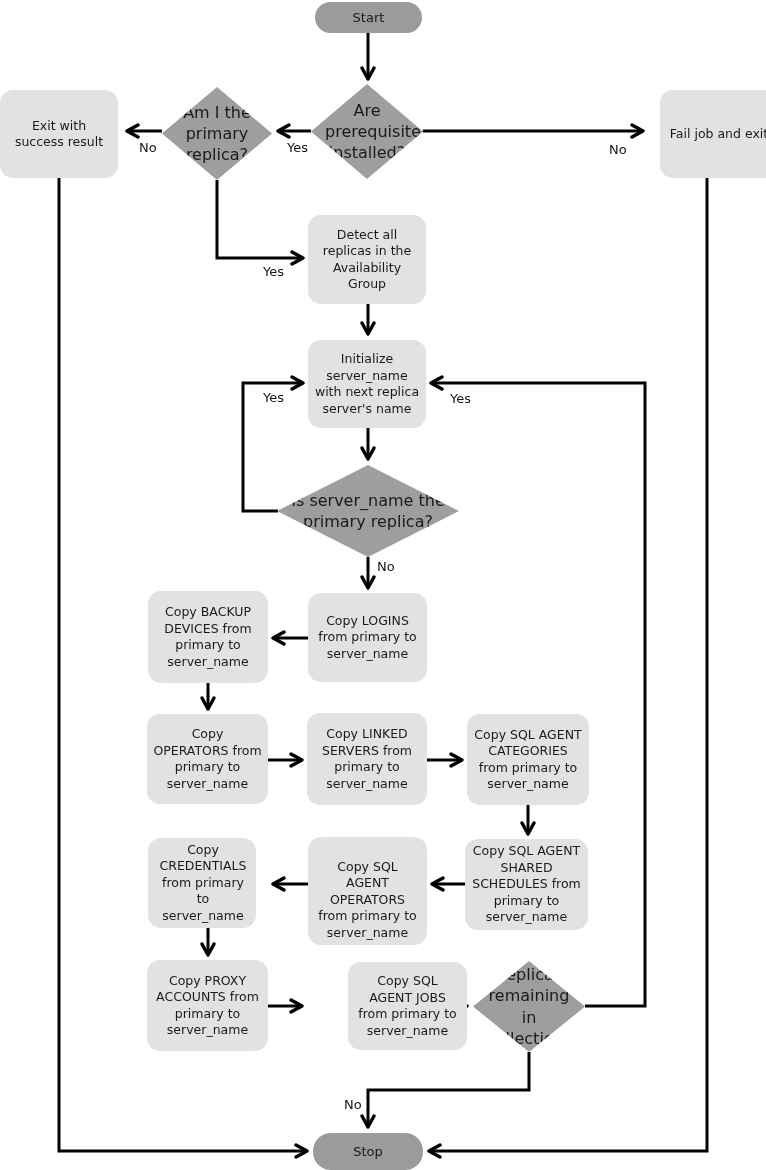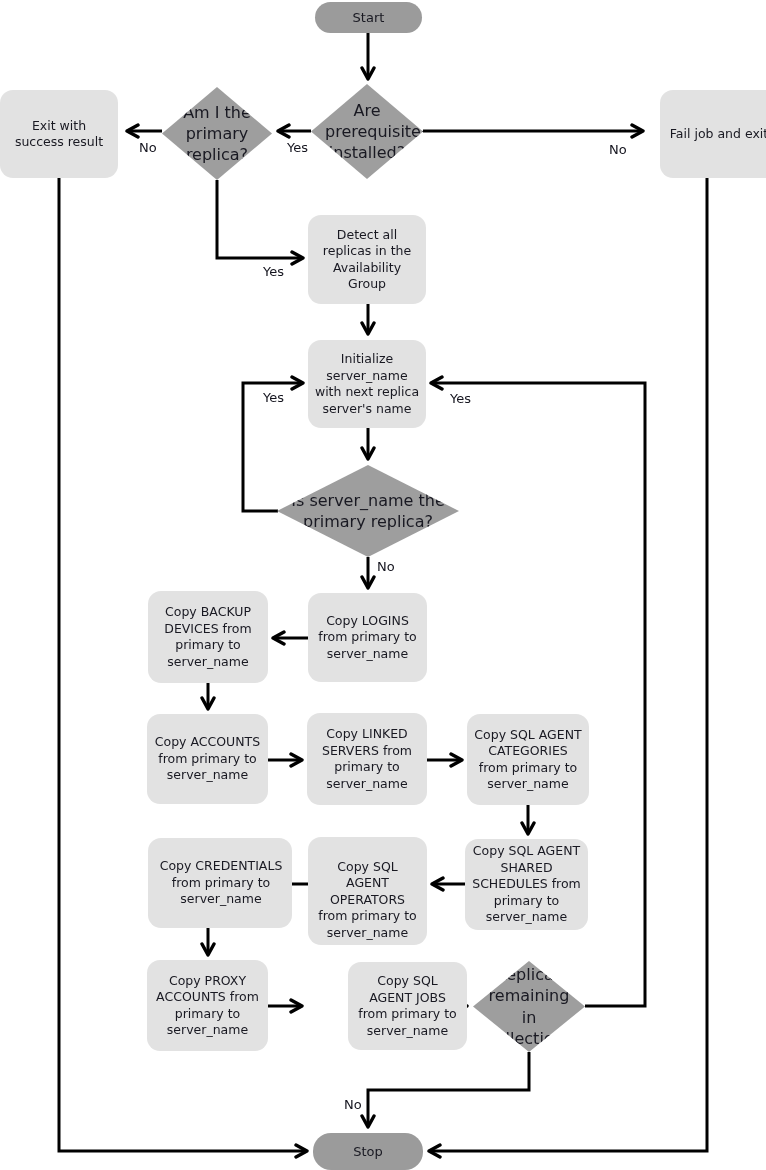--- a/index.html
+++ b/index.html
@@ -112,35 +112,35 @@
   <div class="node box" style="left:308px;top:340px;width:118px;height:88px;">
     <span>Initialize server_name with next replica server's name</span>
   </div>
   <div class="node box" style="left:308px;top:593px;width:119px;height:89px;">
     <span>Copy LOGINS from primary to server_name</span>
   </div>
   <div class="node box" style="left:148px;top:591px;width:120px;height:92px;">
     <span>Copy BACKUP DEVICES from primary to server_name</span>
   </div>
   <div class="node box" style="left:147px;top:714px;width:121px;height:90px;">
-    <span>Copy ACCOUNTS from primary to server_name</span>
+    <span>Copy OPERATORS from primary to server_name</span>
   </div>
   <div class="node box" style="left:307px;top:713px;width:120px;height:92px;">
     <span>Copy LINKED SERVERS from primary to server_name</span>
   </div>
   <div class="node box" style="left:467px;top:714px;width:122px;height:91px;">
     <span>Copy SQL AGENT CATEGORIES from primary to server_name</span>
   </div>
   <div class="node box" style="left:465px;top:839px;width:123px;height:91px;">
     <span>Copy SQL AGENT SHARED SCHEDULES from primary to server_name</span>
   </div>
   <div class="node box" style="left:308px;top:837px;width:119px;height:108px;align-items:flex-end;">
     <span>Copy SQL AGENT OPERATORS from primary to server_name</span>
   </div>
-  <div class="node box" style="left:148px;top:838px;width:144px;height:90px;padding-left:8px;">
+  <div class="node box" style="left:148px;top:838px;width:108px;height:90px;padding-left:8px;">
     <span>Copy CREDENTIALS from primary to server_name</span>
   </div>
   <div class="node box" style="left:147px;top:960px;width:121px;height:91px;">
     <span>Copy PROXY ACCOUNTS from primary to server_name</span>
   </div>
   <div class="node box" style="left:308px;top:962px;width:119px;height:88px;margin-left:40px;">
     <span>Copy SQL AGENT JOBS from primary to server_name</span>
   </div>
 
   <span class="elabel" style="left:287px;top:140px;">Yes</span>

